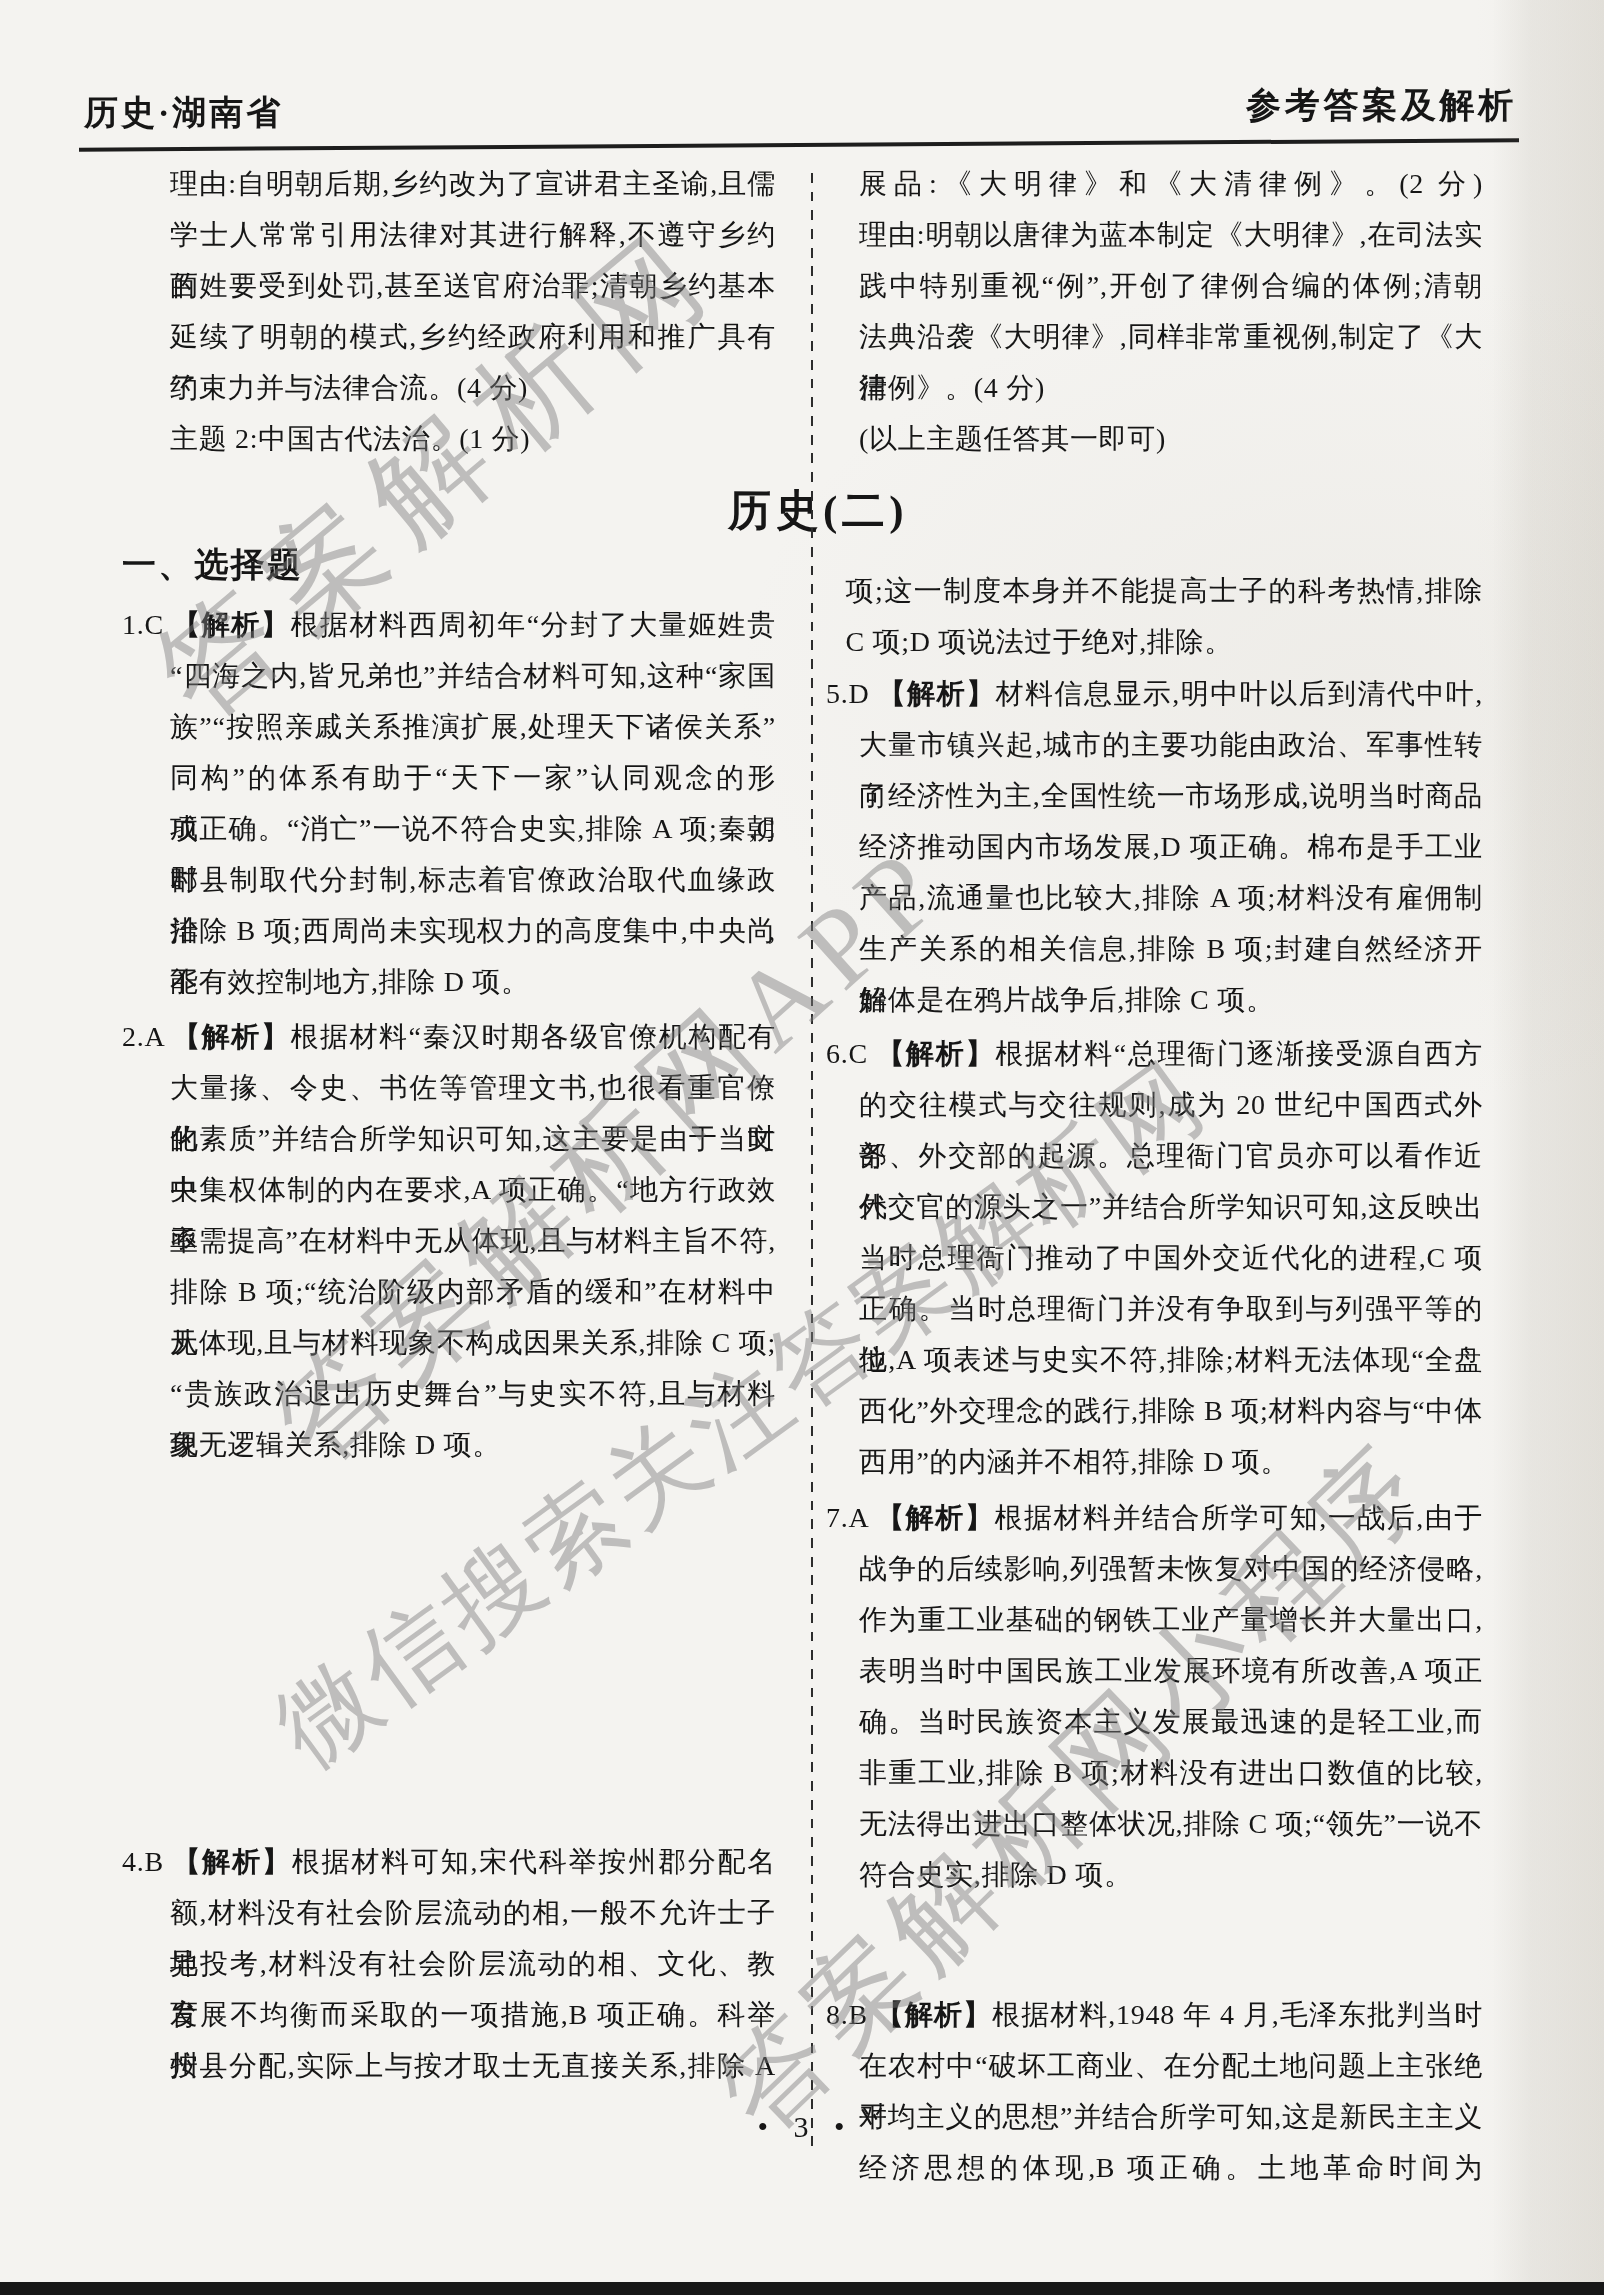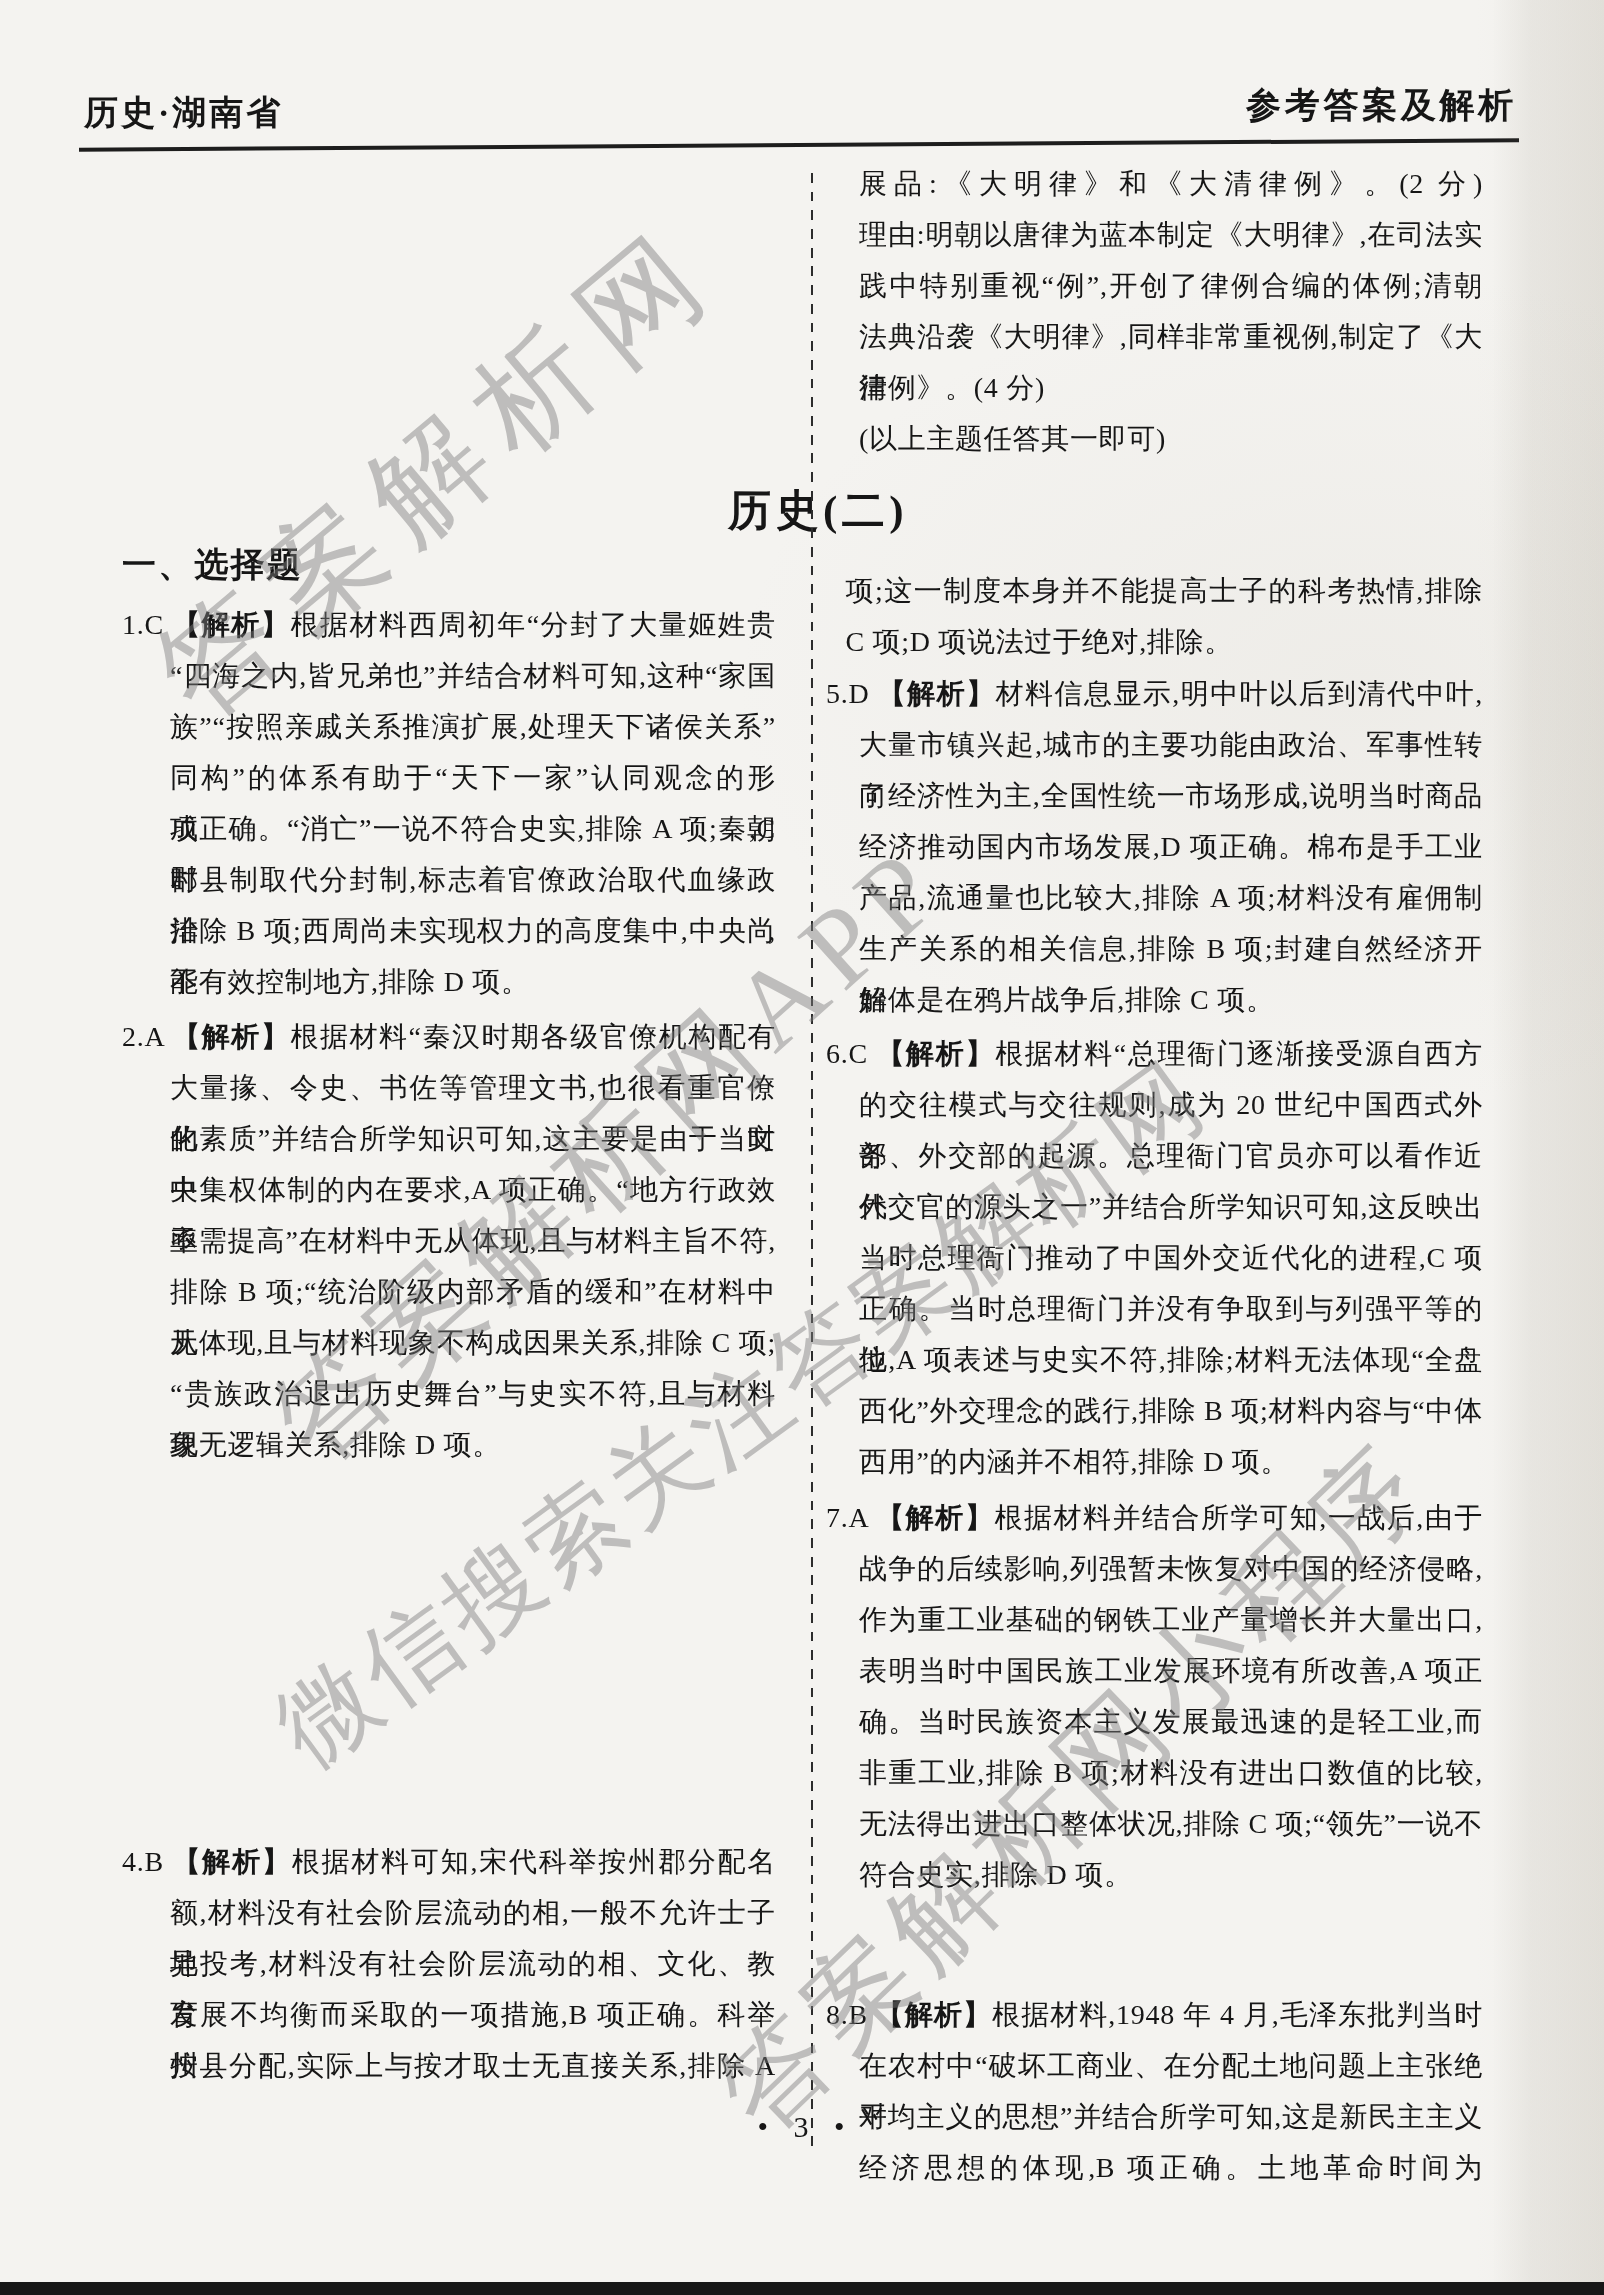--- a/index.html
+++ b/index.html
@@ -46,20 +46,28 @@
   <div id="hdr-left" class="hdr">历史·湖南省</div>
   <div id="hdr-right" class="hdr">参考答案及解析</div>
   <div id="rule"></div>
 
   <div id="title">历史(二)</div>
   <div id="section">一、选择题</div>
 
   <div id="divider"></div>
 
   <div id="col-left" class="col">
+      <div class="block" style="top: 158px;">
+        <div class="ln j" style="padding-left: 48px;">理由:自明朝后期,乡约改为了宣讲君主圣谕,且儒</div>
+        <div class="ln j" style="padding-left: 48px;">学士人常常引用法律对其进行解释,不遵守乡约的</div>
+        <div class="ln j" style="padding-left: 48px;">百姓要受到处罚,甚至送官府治罪;清朝乡约基本</div>
+        <div class="ln j" style="padding-left: 48px;">延续了明朝的模式,乡约经政府利用和推广具有了</div>
+        <div class="ln" style="padding-left: 48px;">约束力并与法律合流。(4 分)</div>
+        <div class="ln" style="padding-left: 48px;">主题 2:中国古代法治。(1 分)</div>
+      </div>
       <div class="block" style="top: 599px;">
         <div class="ln j" style="padding-left: 0px;">1.C <b>【解析】</b>根据材料西周初年“分封了大量姬姓贵</div>
         <div class="ln j" style="padding-left: 48px;">“四海之内,皆兄弟也”并结合材料可知,这种“家国</div>
         <div class="ln j" style="padding-left: 48px;">族”“按照亲戚关系推演扩展,处理天下诸侯关系”</div>
         <div class="ln j" style="padding-left: 48px;">同构”的体系有助于“天下一家”认同观念的形成,C</div>
         <div class="ln j" style="padding-left: 48px;">项正确。“消亡”一说不符合史实,排除 A 项;秦朝时</div>
         <div class="ln j" style="padding-left: 48px;">郡县制取代分封制,标志着官僚政治取代血缘政治,</div>
         <div class="ln j" style="padding-left: 48px;">排除 B 项;西周尚未实现权力的高度集中,中央尚不</div>
         <div class="ln" style="padding-left: 48px;">能有效控制地方,排除 D 项。</div>
       </div>

